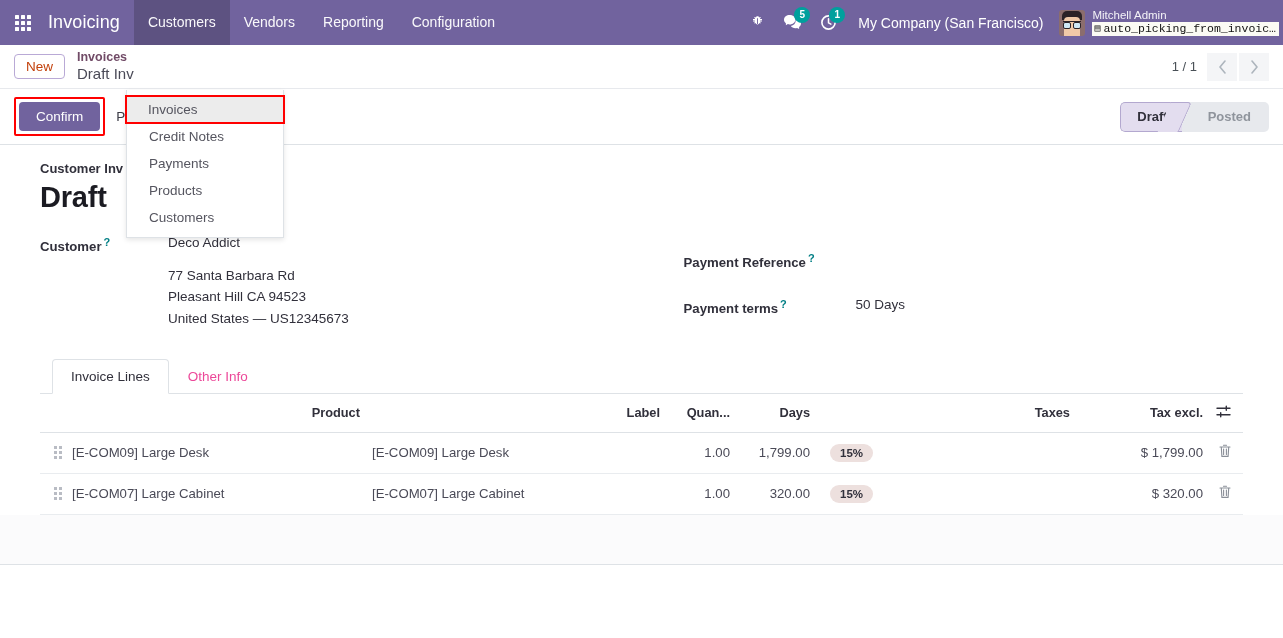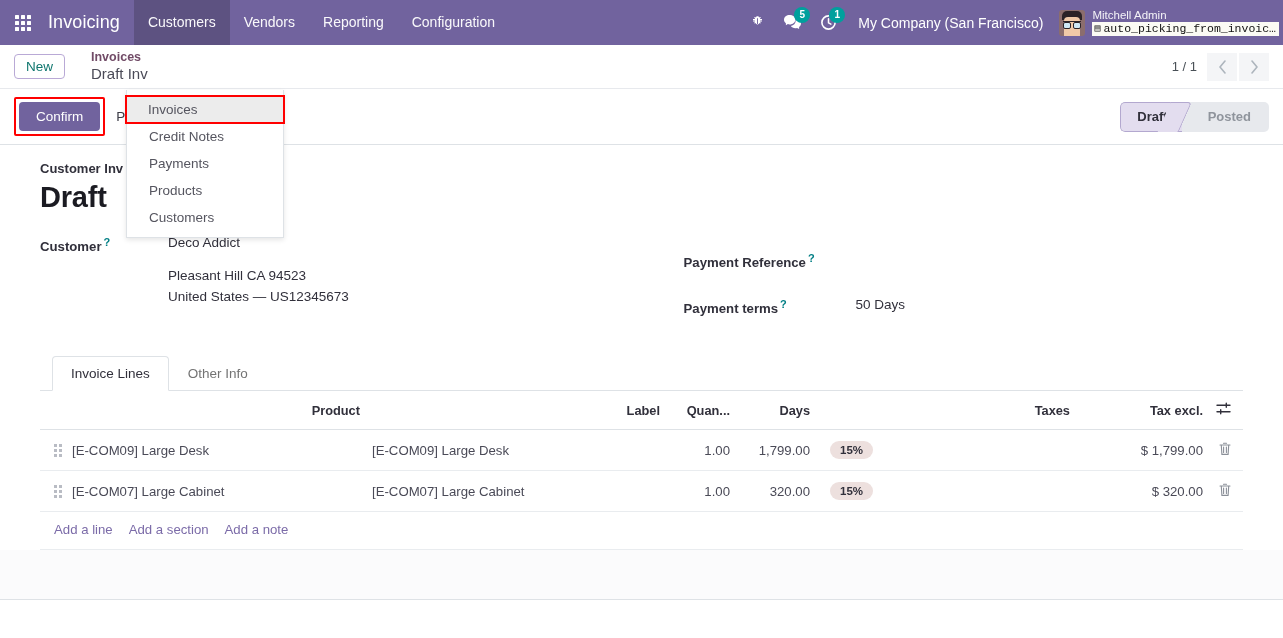--- a/index.html
+++ b/index.html
@@ -89,23 +89,23 @@
     border-bottom: 1px solid #dee2e6;
     position: relative;
     z-index: 5;
   }
   .cp-top {
     height: 44px; display: flex; align-items: center;
     padding: 0 14px 0 14px;
     border-bottom: 1px solid #e7e9ed;
   }
   .btn-new {
-    border: 1px solid #b9a9d6; background: #fff; color: #0f766e;
+    border: 1px solid #b9a9d6; background: #fff; color: #c2410c;
     border-radius: 4px; font-size: 13.5px; padding: 4px 11px;
-    cursor: pointer; margin-right: 26px;
+    cursor: pointer; margin-right: 12px;
   }
   .breadcrumb { display: flex; flex-direction: column; line-height: 1.18; }
   .bc-parent { font-size: 12.5px; color: #714b67; font-weight: 700; cursor: pointer; }
   .bc-current { font-size: 15px; color: #4a4a57; }
   .pager {
     margin-left: auto; display: flex; align-items: center; gap: 2px; justify-content: flex-end;
   }
   .pager-count { font-size: 13px; color: #495057; margin-right: 8px; }
   .pager-btn {
     width: 30px; height: 28px; background: #f4f5f7;
@@ -209,21 +209,21 @@
   .field-row.addr { margin-bottom: 0; }
   .field-spacer { height: 16px; }
 
   
   .notebook { margin-top: 30px; }
   .tabs {
     display: flex; border-bottom: 1px solid #dee2e6; padding-left: 12px;
   }
   .tab {
     font-size: 13.5px; padding: 9px 18px; cursor: pointer;
-    color: #737373; border: 1px solid transparent; margin-bottom: -1px;
+    color: #ec4899; border: 1px solid transparent; margin-bottom: -1px;
     border-radius: 4px 4px 0 0;
   }
   .tab.active {
     color: #31303b; background: #fff;
     border-color: #dee2e6 #dee2e6 #fff;
   }
 
   
   table.lines { width: 100%; border-collapse: collapse; }
   table.lines th {
@@ -379,20 +379,21 @@
       <div class="col-left">
         <div class="field-row">
           <div class="field-label">
             <span>Customer</span><span class="qm">?</span>
           </div>
           <div class="field-value link">Deco Addict</div>
         </div>
         <div class="field-row addr">
           <div class="field-label"></div>
           <div>
+            <div class="addr-line">77 Santa Barbara Rd</div>
             <div class="addr-line">Pleasant Hill CA 94523</div>
             <div class="addr-line">United States — US12345673</div>
           </div>
         </div>
       </div>
 
       <div class="col-right">
         <div class="field-spacer"></div>
         <div class="field-row">
           <div class="field-label">
@@ -487,25 +488,20 @@
               <span class="trash">
                 <svg width="12" height="14" viewBox="0 0 12 14">
                   <path d="M1 3h10M4.5 1.2h3M2.3 3.4l.6 9h6.2l.6-9M4.6 5v5.4M7.4 5v5.4" fill="none" stroke="#8a8f98" stroke-width="1.1" stroke-linecap="round"></path>
                 </svg>
               </span>
             </td>
           </tr>
         </tbody>
       </table>
 
-      <div class="add-links">
-        <span class="add-link">Add a line</span>
-        <span class="add-link">Add a section</span>
-        <span class="add-link">Add a note</span>
-      </div>
     </div>
   </div>
 
   <div class="bottom-filler"></div>
   <div class="below-sheet">
     
   </div>
 </div>
 
 </body></html>

